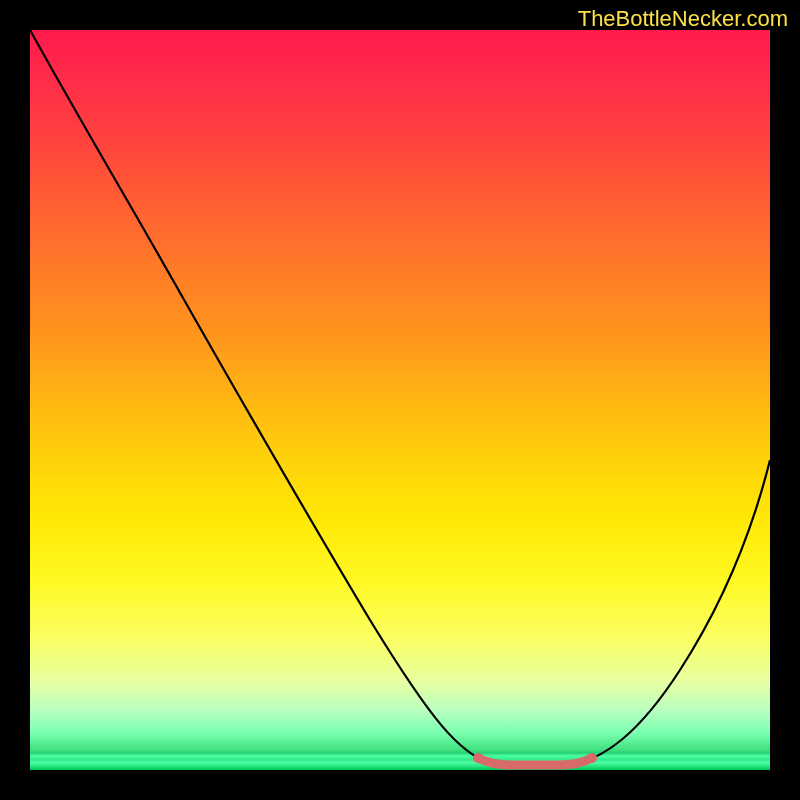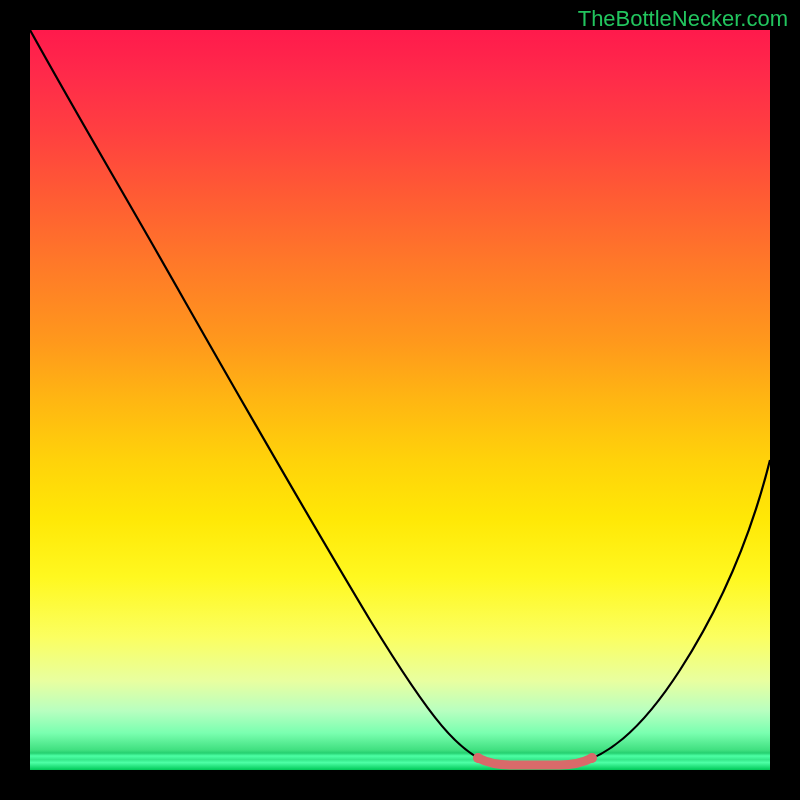--- a/index.html
+++ b/index.html
@@ -1,17 +1,17 @@
 <!DOCTYPE html>
 <html><head>
 <meta charset="utf-8">
 <style>
   * { margin: 0; padding: 0; box-sizing: border-box; }
   body { width: 800px; height: 800px; background: #000; position: relative; font-family: Arial, sans-serif; }
-  .watermark { position: absolute; top: 6px; right: 12px; color: #22c55e; font-size: 22px; font-weight: 500; z-index: 10; }
+  .watermark { position: absolute; top: 6px; right: 12px; color: #fde047; font-size: 22px; font-weight: 500; z-index: 10; }
   .plot-area { position: absolute; left: 30px; top: 30px; width: 740px; height: 740px; }
   .gradient-bg { position: absolute; inset: 0; background: linear-gradient(to bottom,
       #ff1a4c 0%,
       #ff2a4a 6%,
       #ff4040 14%,
       #ff5a34 22%,
       #ff7a28 32%,
       #ff981c 42%,
       #ffb612 50%,
       #ffd20a 58%,

